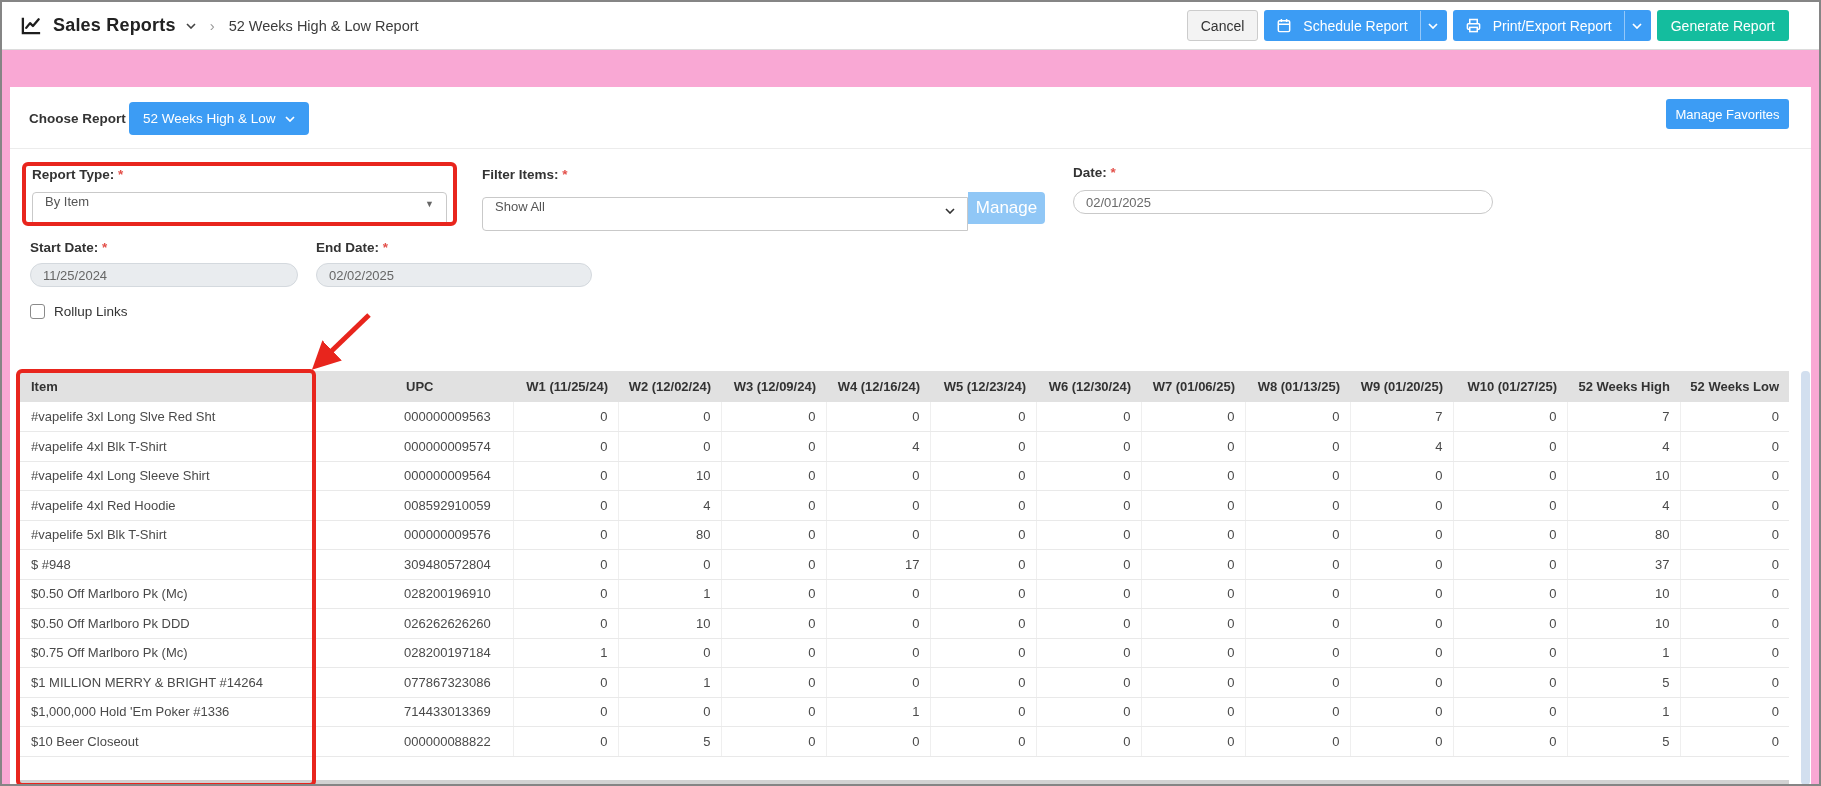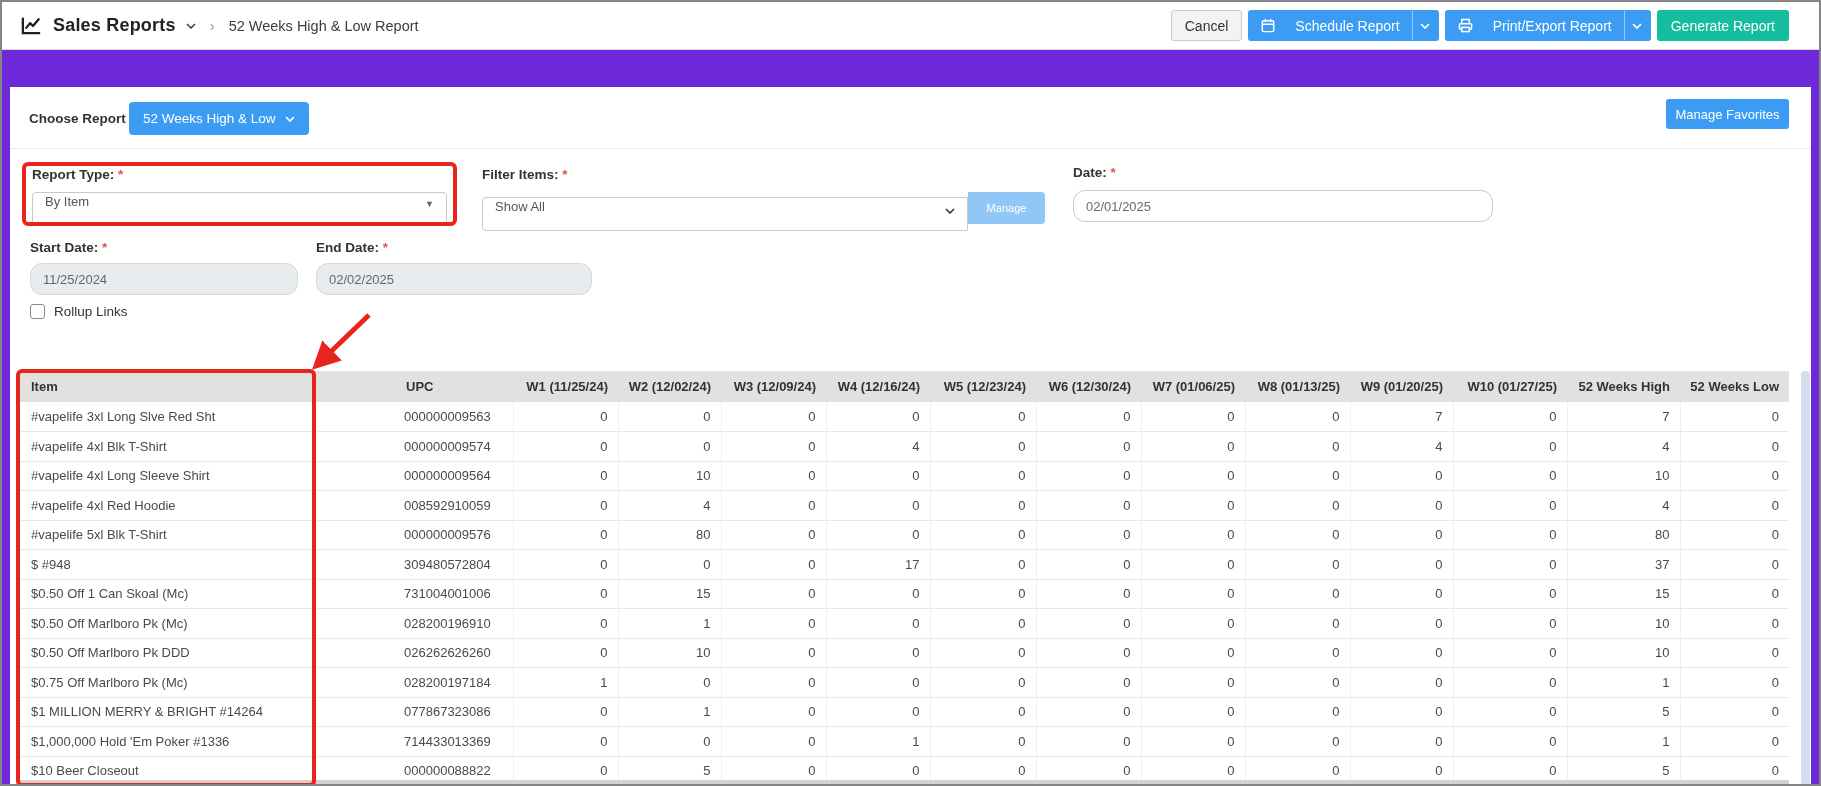--- a/index.html
+++ b/index.html
@@ -1,19 +1,19 @@
 <!DOCTYPE html>
 <html><head>
 <meta charset="utf-8">
 <style>
   * { box-sizing: border-box; margin: 0; padding: 0; }
   body { background:#fff; font-family:"Liberation Sans", sans-serif; }
   .screen {
     position:relative; width:1821px; height:786px;
-    background:#6d28d9; border:2px solid #858585; overflow:hidden;
+    background:#f9a8d4; border:2px solid #858585; overflow:hidden;
     font-family:"Liberation Sans", sans-serif;
   }
 
   
   .topbar {
     position:absolute; left:0; top:0; right:0; height:48px;
     background:#fff; border-bottom:1px solid #dcdcdc;
     display:flex; align-items:center; padding:0 30px 0 18px;
   }
   .topbar-left { display:flex; align-items:center; gap:10px; flex:1; }
@@ -22,21 +22,21 @@
   .crumb { font-size:14.5px; color:#3c3c3c; }
   .topbar-right { display:flex; align-items:center; gap:6px; }
   .btn {
     display:inline-flex; align-items:center; justify-content:center;
     height:31px; border-radius:3px; font-size:14px; cursor:pointer;
     border:1px solid transparent; white-space:nowrap;
   }
   .btn-light { background:#f3f3f3; border-color:#cccccc; color:#333; padding:0 13px; }
   .btn-blue  { background:#3c9cf4; color:#fff; }
   .btn-teal  { background:#14bd9e; color:#fff; padding:0 13px; font-weight:400; }
-  .split-main { display:inline-flex; align-items:center; gap:20px; padding:0 12px; }
+  .split-main { display:inline-flex; align-items:center; gap:12px; padding:0 12px; }
   .split-caret {
     display:inline-flex; align-items:center; justify-content:center;
     width:26px; align-self:stretch; border-left:1px solid rgba(255,255,255,.45);
   }
   .chev { width:10px; height:6px; display:inline-block; }
 
   
   .card {
     position:absolute; left:8px; right:8px; top:85px; bottom:0;
     background:#fff; overflow:hidden;
@@ -60,28 +60,28 @@
   .field-label { position:absolute; font-size:13.5px; font-weight:700; color:#333; }
   .req { color:#e3504a; font-weight:700; }
   .fake-select {
     position:absolute; height:32px; border:1px solid #c9c9c9; border-radius:4px;
     background:#fff; display:flex; align-items:flex-end; padding:16px 12px;
     font-size:13px; color:#555; cursor:pointer;
   }
   .fake-select .grow { flex:1; }
   .tri { color:#666; font-size:9px; }
   .text-input {
-    position:absolute; height:32px; border:1px solid #c9c9c9; border-radius:12px;
+    position:absolute; height:24px; border:1px solid #c9c9c9; border-radius:12px;
     background:#fff; font-size:13px; color:#6a6a6a; padding:0 12px;
     font-family:"Liberation Sans", sans-serif;
   }
   .text-input:disabled { background:#e9ecef; border-color:#d4d9de; color:#666; }
   .manage-btn {
     position:absolute; left:958px; top:105px; width:77px; height:32px;
-    background:#90c7f6; color:#fff; font-size:11px; border:none;
+    background:#90c7f6; color:#fff; font-size:17px; border:none;
     border-radius:0 4px 4px 0; cursor:pointer; font-family:"Liberation Sans", sans-serif;
   }
   .checkbox-row { position:absolute; left:20px; top:217px; display:flex; align-items:center; gap:9px; cursor:pointer; }
   .checkbox-box { width:15px; height:15px; border:1px solid #8a8a8a; border-radius:3px; background:#fff; }
   .checkbox-label { font-size:13.5px; color:#333; }
 
   
   .anno { position:absolute; pointer-events:none; border:4px solid #e8251d; border-radius:6px; }
   .anno-report-type { left:12px; top:75px; width:435px; height:64px; }
   .anno-item-col { left:6px; top:282px; width:300px; height:418px; }
@@ -348,36 +348,20 @@
               <td>0</td>
               <td>0</td>
               <td>0</td>
               <td>0</td>
               <td>0</td>
               <td>0</td>
               <td>37</td>
               <td>0</td>
             </tr>
             <tr>
-              <td class="left">$0.50 Off 1 Can Skoal (Mc)</td>
-              <td class="upc">731004001006</td>
-              <td>0</td>
-              <td>15</td>
-              <td>0</td>
-              <td>0</td>
-              <td>0</td>
-              <td>0</td>
-              <td>0</td>
-              <td>0</td>
-              <td>0</td>
-              <td>0</td>
-              <td>15</td>
-              <td>0</td>
-            </tr>
-            <tr>
               <td class="left">$0.50 Off Marlboro Pk (Mc)</td>
               <td class="upc">028200196910</td>
               <td>0</td>
               <td>1</td>
               <td>0</td>
               <td>0</td>
               <td>0</td>
               <td>0</td>
               <td>0</td>
               <td>0</td>

